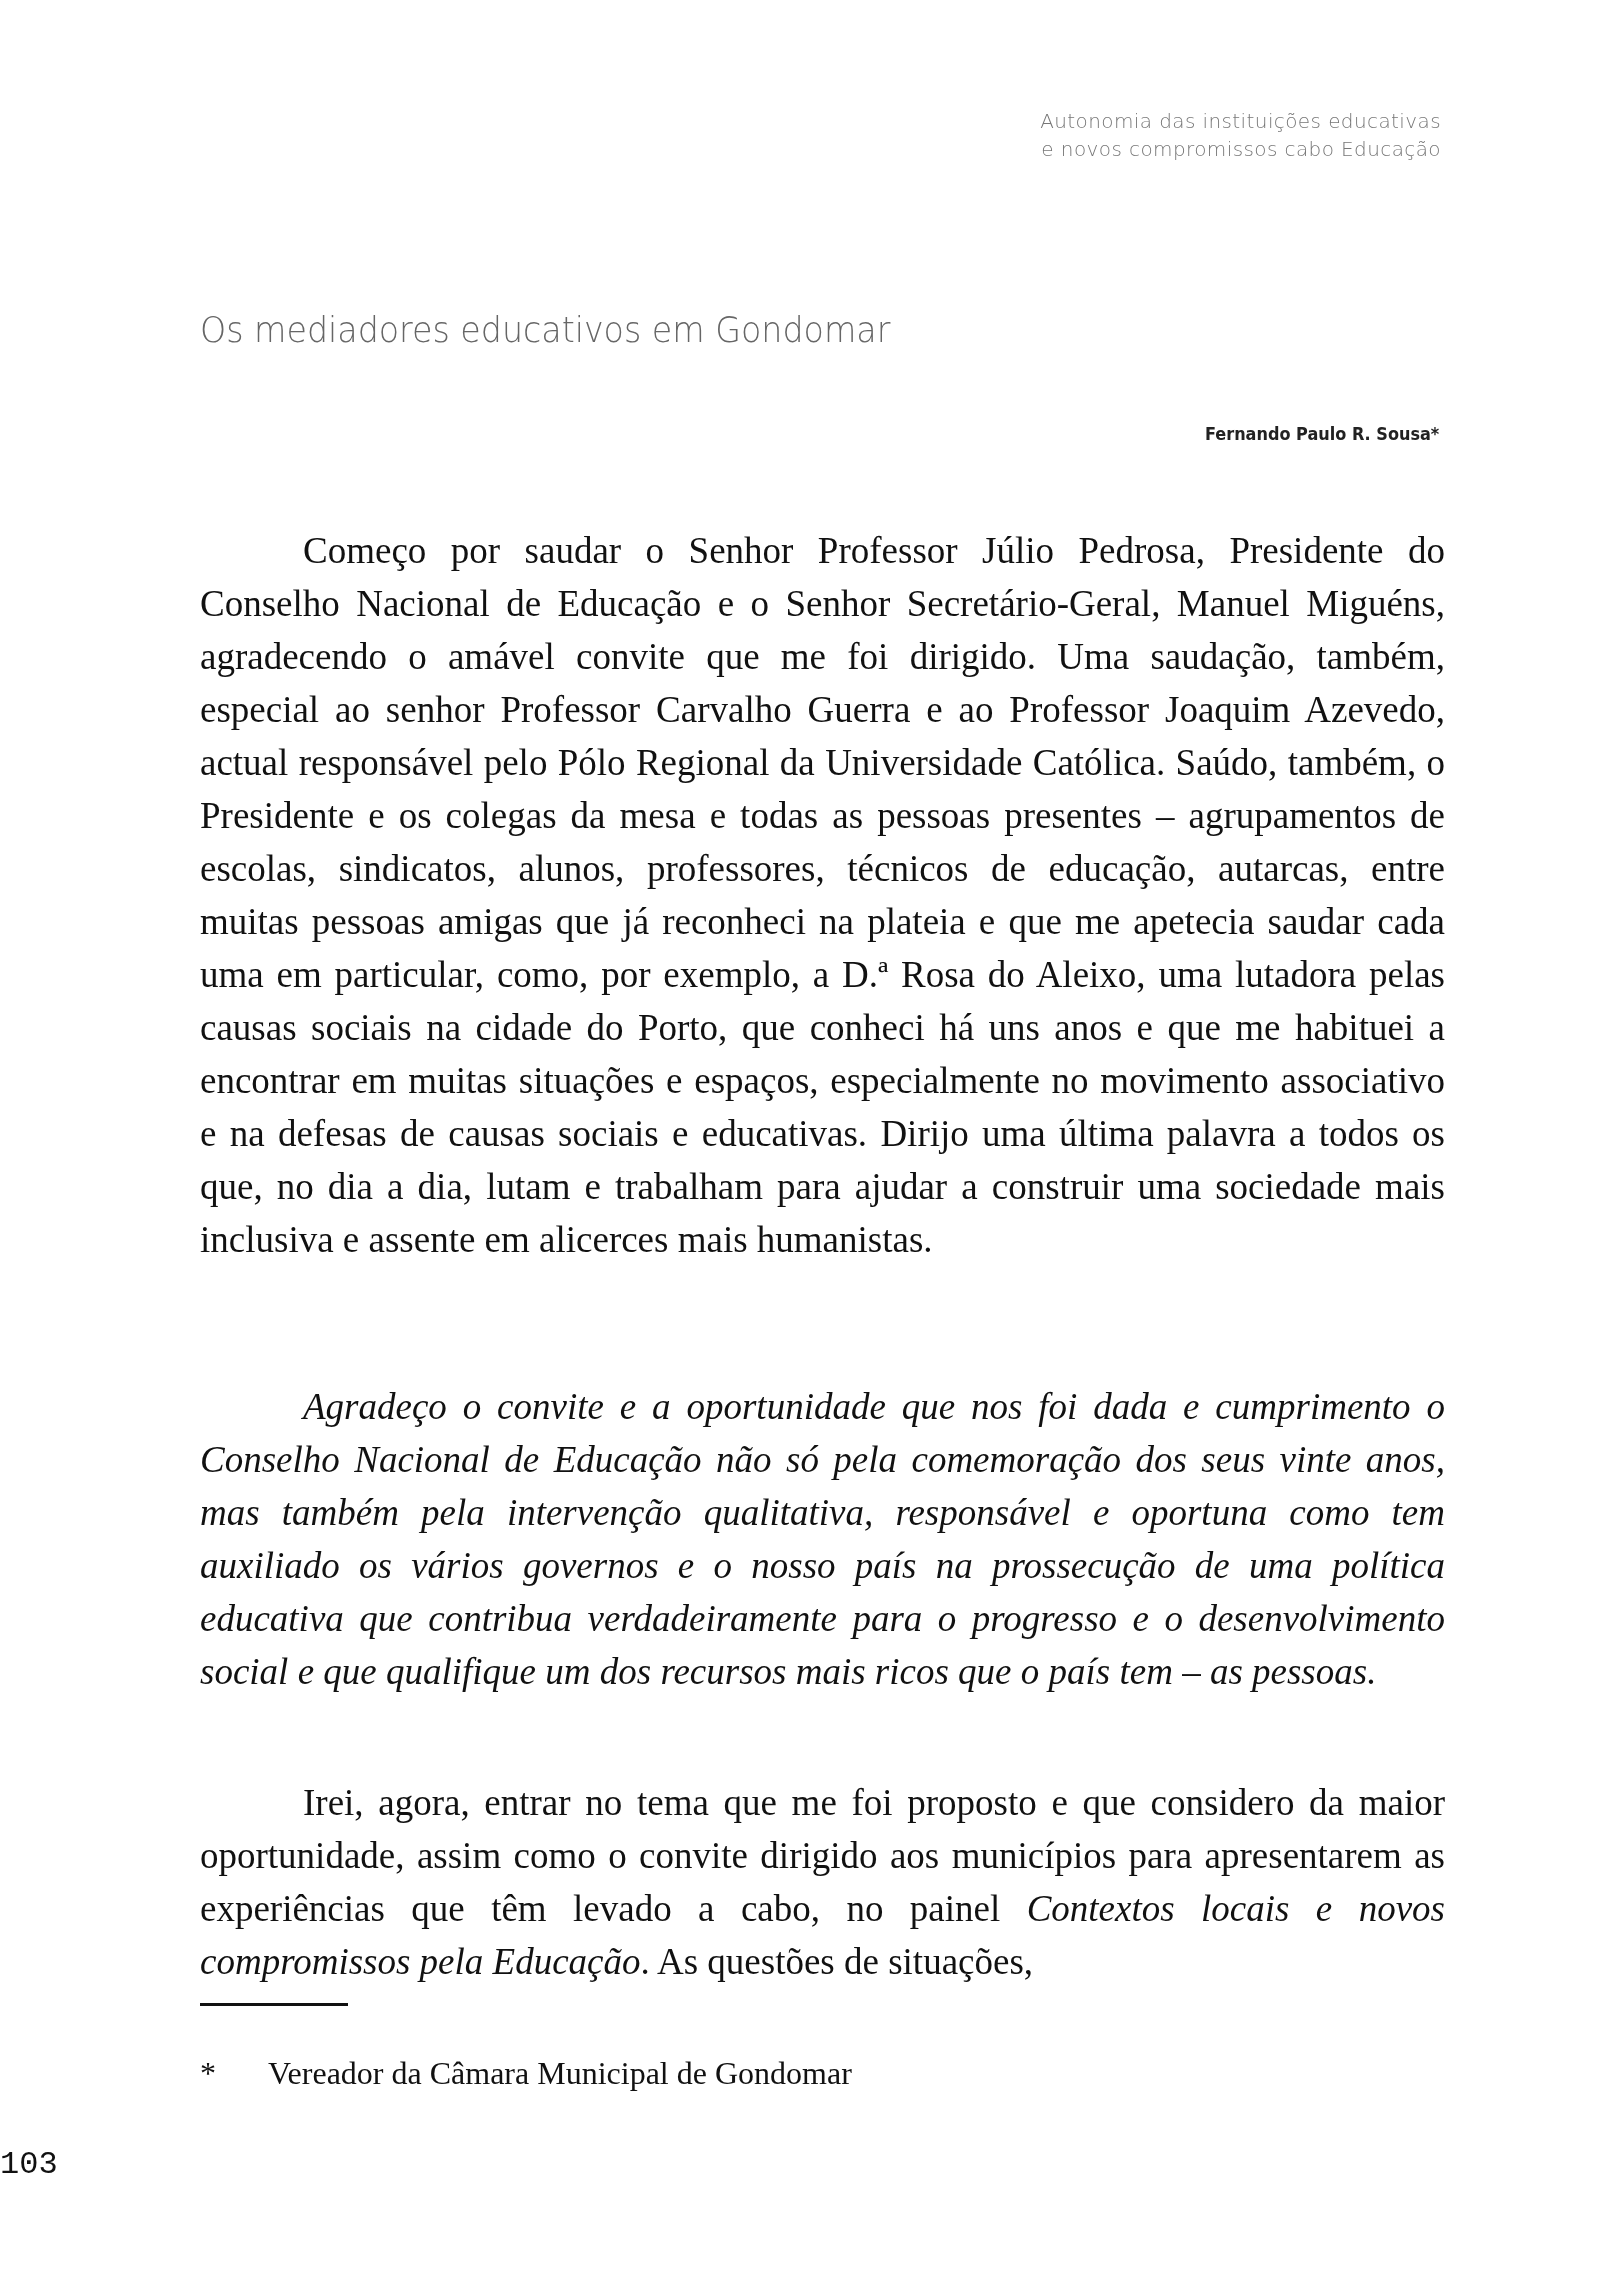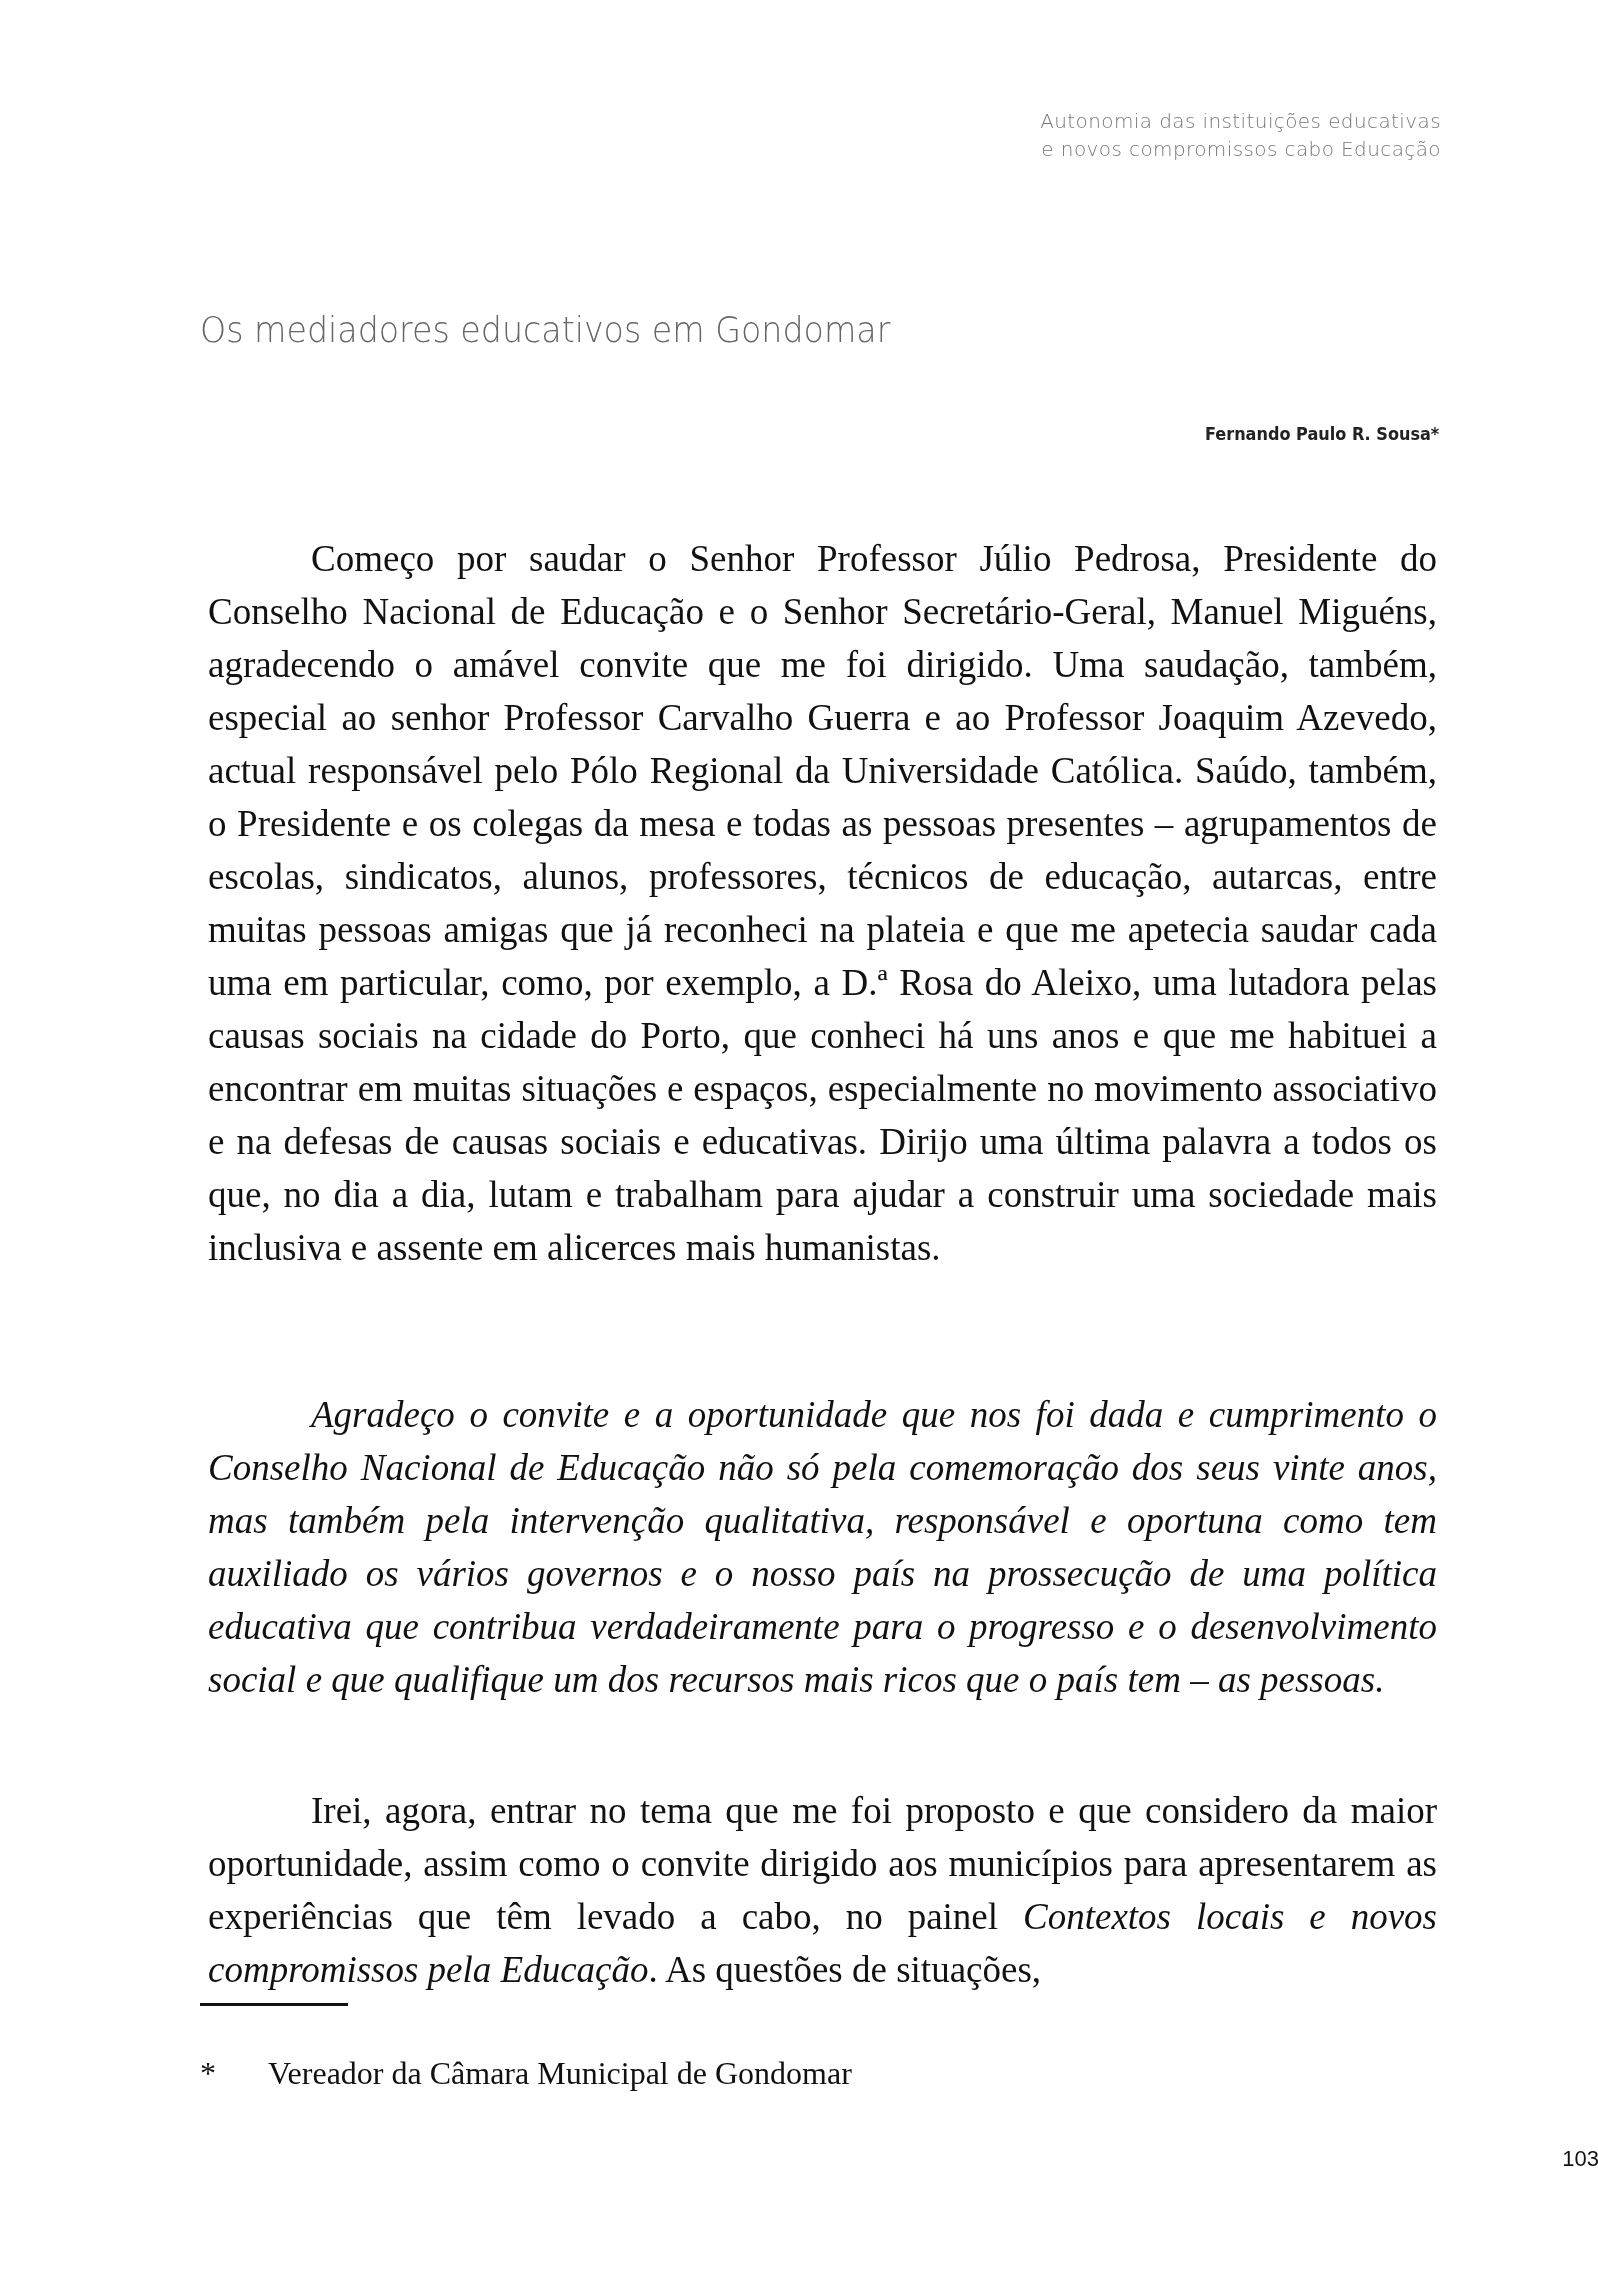--- a/index.html
+++ b/index.html
@@ -17,35 +17,35 @@
   .author {
     position: absolute; right: 160px; top: 423px;
     font-family: "DejaVu Sans", sans-serif; font-size: 18.3px; font-weight: bold; color: #222;
     transform: scaleX(0.88); transform-origin: right;
   }
   .body-text {
     position: absolute; left: 200px; width: 1245px;
     font-family: "Liberation Serif", serif; font-size: 37px; line-height: 53px;
     text-align: justify; color: #111;
   }
-  .para { margin: 8px; text-indent: 103px; }
+  .para { margin: 0; text-indent: 103px; }
   .p1 { top: 524px; }
   .p2 { top: 1380px; font-style: italic; }
   .p3 { top: 1776px; }
   .footnote-rule {
     position: absolute; left: 200px; top: 2003px; width: 148px; height: 2.5px; background: #111;
   }
   .footnote {
     position: absolute; left: 200px; top: 2031px;
     font-family: "Liberation Serif", serif; font-size: 32px; color: #111; margin-top: 24px;
   }
   .footnote .mark { display: inline-block; width: 68px; }
   .page-number {
-    position: absolute; left: 0; width: 1599px; top: 2146px; text-align: right;
-    font-family: Liberation Sans, sans-serif; font-size: 22px; color: #111;
+    position: absolute; left: 0; width: 1599px; top: 2146px; text-align: left;
+    font-family: Liberation Mono, monospace; font-size: 32px; color: #111;
   }
   em { font-style: italic; }
 </style>
 </head>
 <body>
 
 <div class="running-head">
   <div>Autonomia das instituições educativas</div>
   <div>e novos compromissos cabo Educação</div>
 </div>

